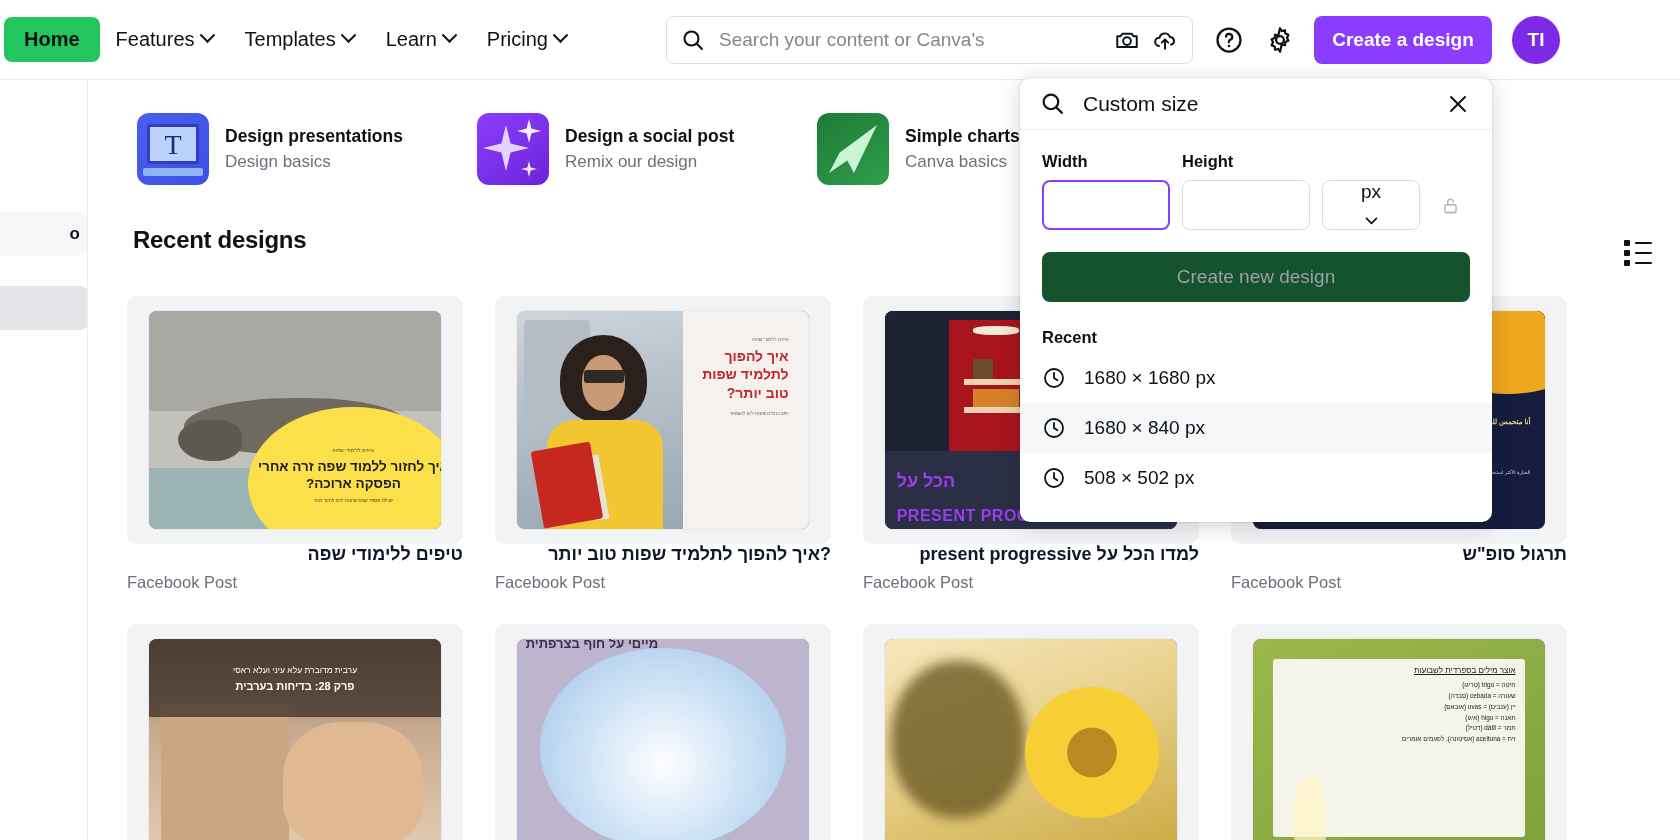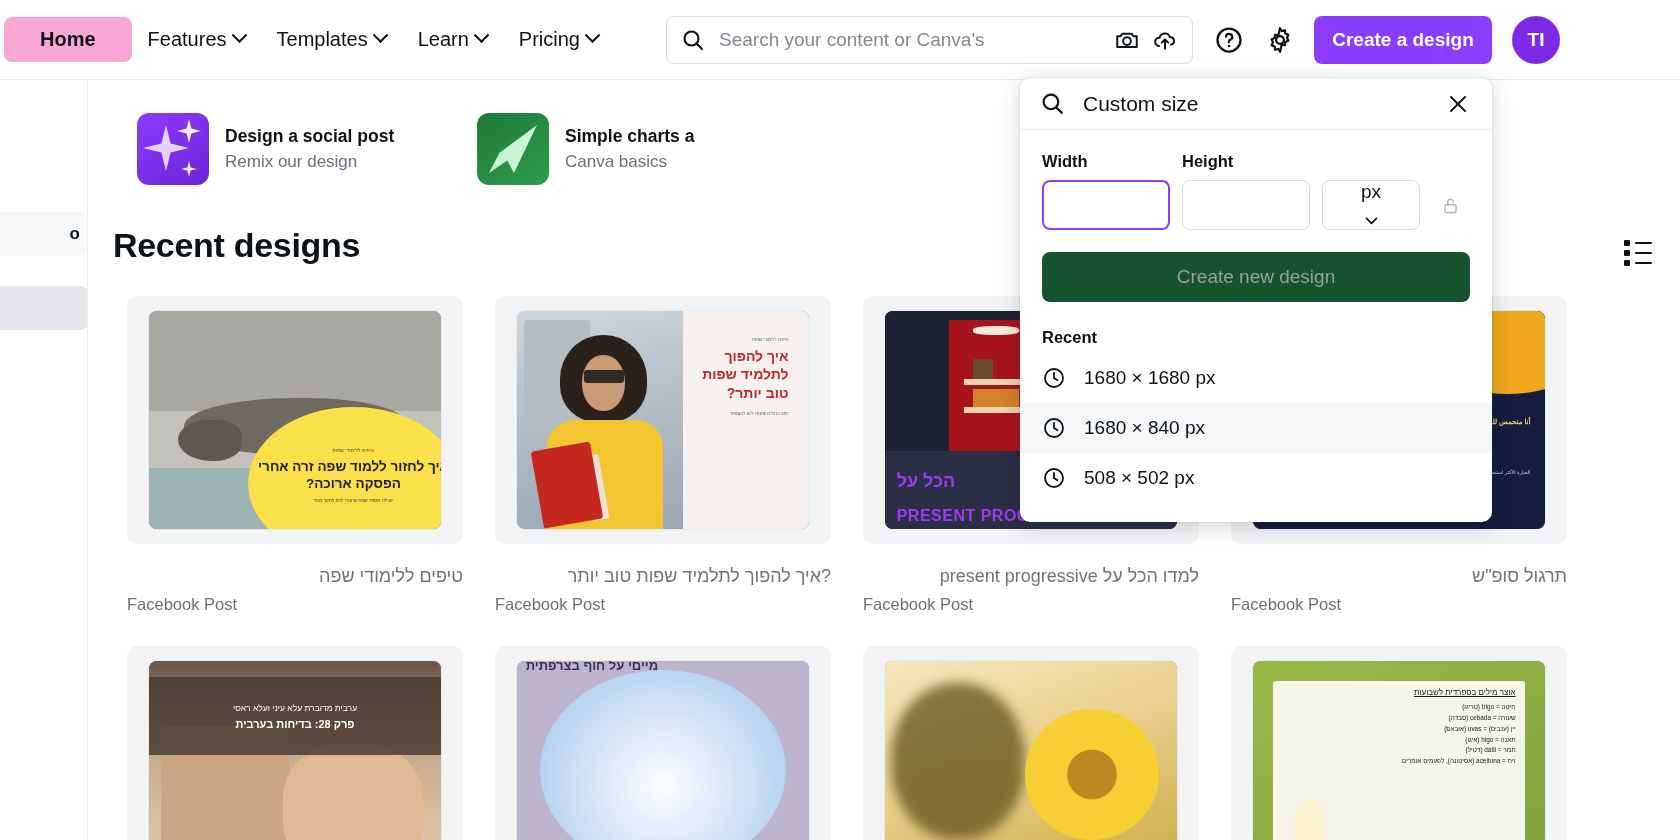--- a/index.html
+++ b/index.html
@@ -15,22 +15,22 @@
   .header {
     position: absolute; top: 0; left: 0;
     width: 1680px; height: 80px;
     background: #fff;
     border-bottom: 1px solid #ebecf0;
     display: flex; align-items: center;
     z-index: 40;
   }
   .nav-home {
     margin-left: 4px;
-    padding: 11px 36px;
-    background: #f9a8d4;
+    padding: 11px 20px;
+    background: #22c55e;
     border-radius: 8px;
     font-size: 20px; font-weight: bold;
     color: #0d1216;
     cursor: pointer;
   }
   .nav-item {
     display: flex; align-items: center; gap: 7px;
     padding: 11px 16px;
     font-size: 20px; color: #0d1216;
     cursor: pointer; border-radius: 8px;
@@ -171,22 +171,22 @@
   }
   .tile-chart { background: linear-gradient(145deg,#1e7a36,#2f9d4c); }
   .tile-chart .plane {
     position: absolute; left: 12px; top: 12px; width: 48px; height: 48px;
     background: #c9f5d4;
     clip-path: polygon(100% 0%, 22% 58%, 0% 100%, 38% 74%, 52% 100%);
   }
 
   
   .rd-title {
-    position: absolute; left: 24px; top: 145px;
-    font-size: 34px; font-weight: bold; color: #0d1216;
+    position: absolute; left: 44px; top: 145px;
+    font-size: 24px; font-weight: bold; color: #0d1216;
     letter-spacing: -0.3px;
   }
   .view-toggle {
     position: absolute; right: 22px; top: 155px;
     width: 34px; height: 34px;
     display: flex; flex-direction: column; justify-content: center; gap: 4px;
     cursor: pointer;
   }
   .vt-row { display: flex; align-items: center; gap: 5px; }
   .vt-sq { width: 6px; height: 6px; background: #0d1216; border-radius: 1px; }
@@ -205,22 +205,22 @@
     display: flex; align-items: center; justify-content: center;
     overflow: hidden;
   }
   .thumb-inner {
     width: 292px; height: 218px;
     border-radius: 8px; overflow: hidden; position: relative;
     background: #ec4899;
     box-shadow: 0 0 0 1px rgba(0,0,0,.04);
   }
   .card-title {
-    margin-top: 22px; font-size: 18px; font-weight: normal;
-    color: #737373; direction: rtl; text-align: right;
+    font-size: 18px; font-weight: bold;
+    color: #0f172a; direction: rtl; text-align: right;
     white-space: nowrap; overflow: hidden; text-overflow: ellipsis;
   }
   .card-sub {
     margin-top: 8px; font-size: 16.5px; color: #6c707a;
     text-align: left;
   }
 
   
   .t-seal { position: absolute; inset: 0; background: linear-gradient(180deg,#a9a9a5 0%,#9b9b97 55%,#93a5a4 100%); }
   .t-seal .wall { position: absolute; left: 0; top: 0; right: 0; height: 46%; background: #aaa8a3; }
@@ -316,21 +316,21 @@
     font-size: 7px; font-weight: bold; color: #f3d289; line-height: 1.7;
   }
   .t-sofash .tx2 {
     position: absolute; right: 5%; top: 72%; width: 70%;
     direction: rtl; text-align: right;
     font-size: 5px; color: #c9d0ea; line-height: 1.7;
   }
 
   .t-arab { position: absolute; inset: 0; background: linear-gradient(180deg,#6b564a 0%,#c7a98d 40%,#e3cdb4 100%); }
   .t-arab .band {
-    position: absolute; left: 0; top: 16px; right: 0; height: 36%;
+    position: absolute; left: 0; top: 0; right: 0; height: 36%;
     background: rgba(70,56,46,.82);
     display: flex; flex-direction: column; align-items: center; justify-content: center;
     direction: rtl; color: #fff; gap: 5px;
   }
   .t-arab .b1 { font-size: 8.5px; }
   .t-arab .b2 { font-size: 11px; font-weight: bold; }
   .t-arab .hairy { position: absolute; left: 4%; top: 30%; width: 44%; height: 70%; background: #caa782; }
   .t-arab .facey { position: absolute; right: 6%; top: 38%; width: 48%; height: 58%; background: #e0b891; border-radius: 42% 42% 36% 36%; }
 
   .t-fr { position: absolute; inset: 0; background: #bdb4ce; display: flex; align-items: center; justify-content: center; }
@@ -490,20 +490,30 @@
 
 <div class="rail">
   <div class="rail-row r1">o</div>
   <div class="rail-row r2"></div>
 </div>
 <div class="rail-scroll"></div>
 
 <div class="main">
 
   <div class="quick-strip">
+    <div class="qa">
+      <div class="qa-tile tile-pres">
+        <div class="laptop"></div>
+          <div class="base"></div>
+      </div>
+      <div>
+        <div class="qa-txt-t">Design presentations</div>
+        <div class="qa-txt-s">Design basics</div>
+      </div>
+    </div>
 
     <div class="qa">
       <div class="qa-tile tile-social">
         <div class="sp1"></div>
           <div class="sp2"></div>
           <div class="sp3"></div>
       </div>
       <div>
         <div class="qa-txt-t">Design a social post</div>
         <div class="qa-txt-s">Remix our design</div>

